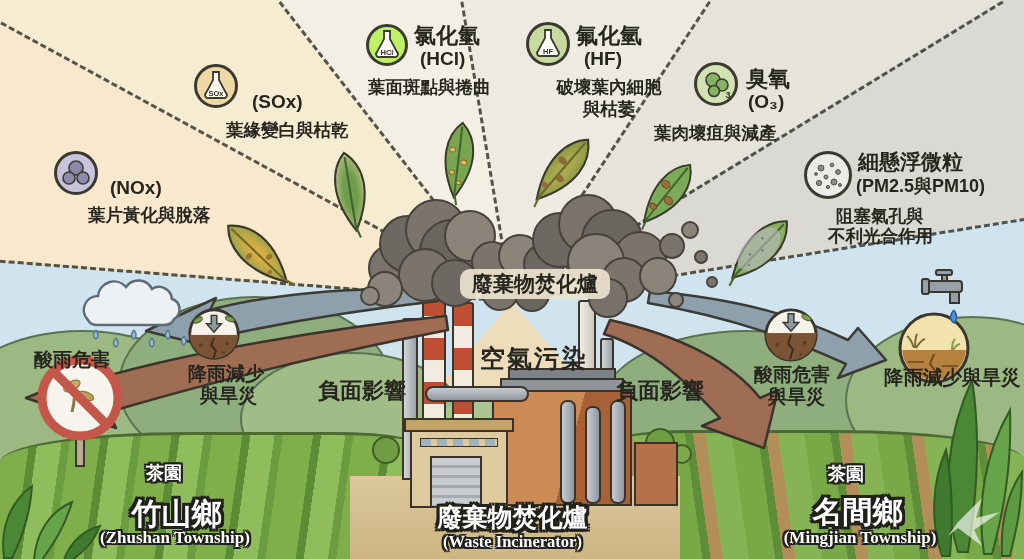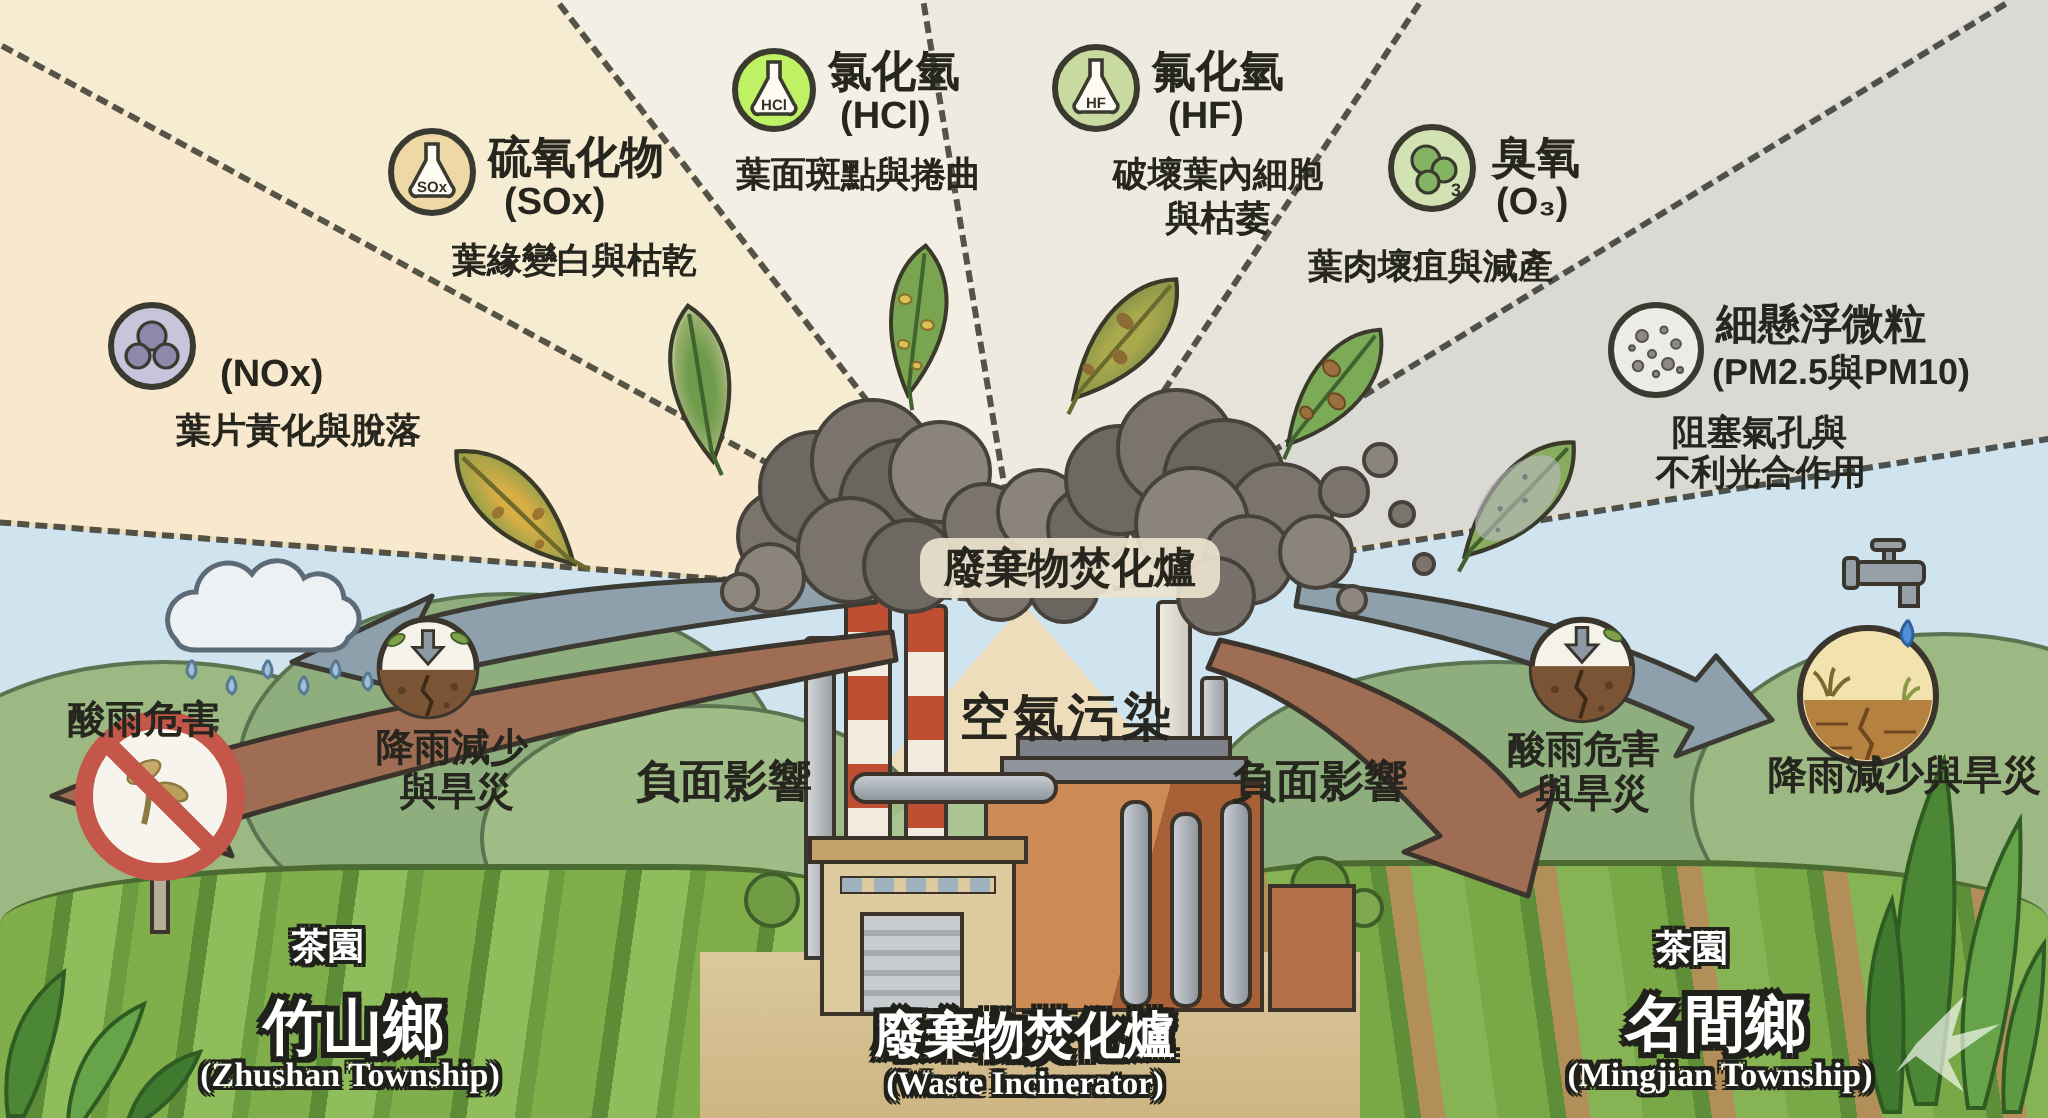--- a/index.html
+++ b/index.html
@@ -251,21 +251,20 @@
       <circle cx="30" cy="28" r="1.5"></circle>
           <circle cx="18" cy="30" r="1.6"></circle>
           <circle cx="6" cy="17" r="1.4"></circle>
         </g>
       </svg>
   </div>
 
   <div class="abs lbl" style="left:110px;top:177px;font-size:19px">(NOx)</div>
   <div class="abs lbl" style="left:88px;top:203px;font-size:17.5px">葉片黃化與脫落</div>
 
-  <div class="abs lbl" style="left:244px;top:64px;font-size:22px">硫氧化物</div>
   <div class="abs lbl" style="left:252px;top:91px;font-size:19px">(SOx)</div>
   <div class="abs lbl" style="left:226px;top:118px;font-size:17.5px">葉緣變白與枯乾</div>
 
   <div class="abs lbl" style="left:414px;top:21px;font-size:22px">氯化氫</div>
   <div class="abs lbl" style="left:420px;top:48px;font-size:19px">(HCl)</div>
   <div class="abs lbl" style="left:368px;top:75px;font-size:17.5px">葉面斑點與捲曲</div>
 
   <div class="abs lbl" style="left:576px;top:21px;font-size:22px">氟化氫</div>
   <div class="abs lbl" style="left:584px;top:48px;font-size:19px">(HF)</div>
   <div class="abs lbl ctr" style="left:524px;top:75px;width:170px;font-size:17.5px">破壞葉內細胞</div>
@@ -365,21 +364,21 @@
     <path d="M68,88 q0,-8 3,-11 M69,88 q4,-6 7,-6" fill="none" stroke="#8a9a44" stroke-width="2"></path>
     <g fill="#95a0a9" stroke="#3a362e" stroke-width="2">
       <rect x="52" y="8" width="16" height="5" rx="2"></rect>
         <rect x="58" y="13" width="5" height="6"></rect>
       <rect x="44" y="19" width="34" height="11" rx="3"></rect>
         <rect x="66" y="30" width="9" height="11"></rect>
       <rect x="38" y="17" width="7" height="15" rx="2"></rect>
       </g>
     <path d="M70,48 q5,8 0,13 q-7,-5 0,-13" fill="#4f8fd6" stroke="#2d5f99" stroke-width="1.5"></path>
   </svg>
-  <div class="abs lbl" style="left:884px;top:374px;font-size:19.5px">降雨減少與旱災</div>
+  <div class="abs lbl" style="left:884px;top:364px;font-size:19.5px">降雨減少與旱災</div>
 
   <svg class="abs badge" style="left:928px;top:362px" width="96" height="197" viewBox="0 0 96 197">
     <g fill="#4c8735" stroke="#2f5c22" stroke-width="2">
       <path d="M30,190 C12,130 20,70 44,18 C54,80 48,140 40,190 Z"></path>
       <path d="M56,192 C48,140 58,90 82,48 C84,110 74,155 64,192 Z" fill="#67a349"></path>
       <path d="M14,194 C2,160 4,120 18,88 C26,130 24,165 22,194 Z" fill="#3f7a2e"></path>
       <path d="M74,194 C72,160 80,130 94,110 C94,150 86,175 82,194 Z" fill="#5d9a41"></path>
       </g>
   </svg>
   <svg class="abs badge" style="left:-6px;top:468px" width="110" height="92" viewBox="0 0 110 92">

